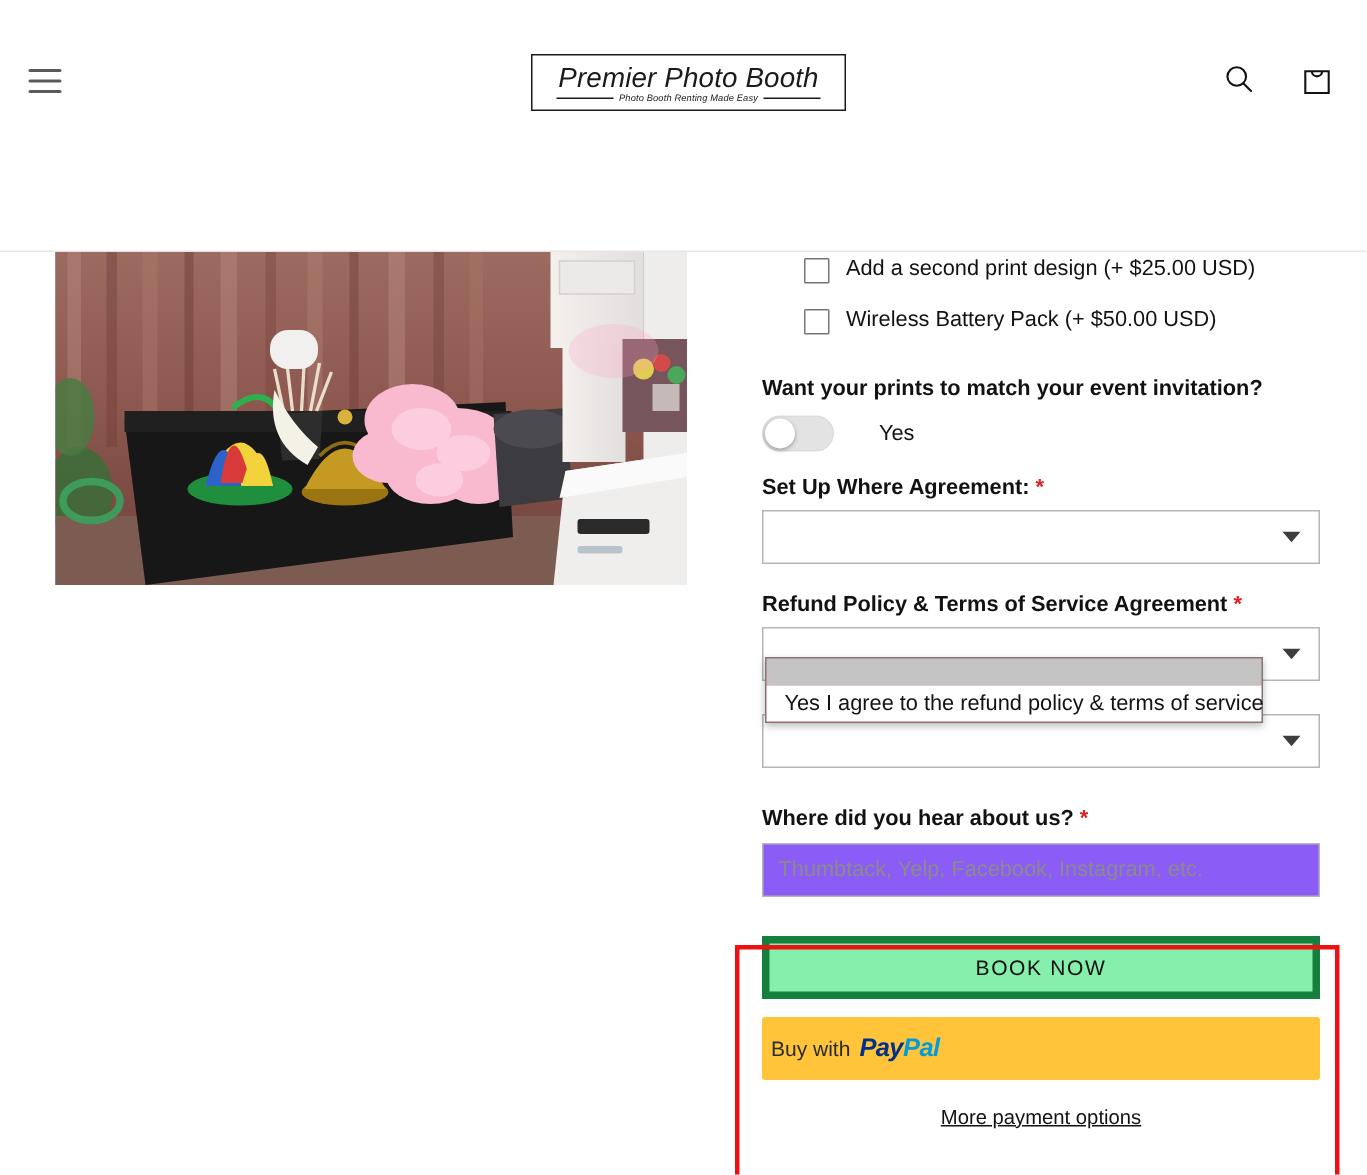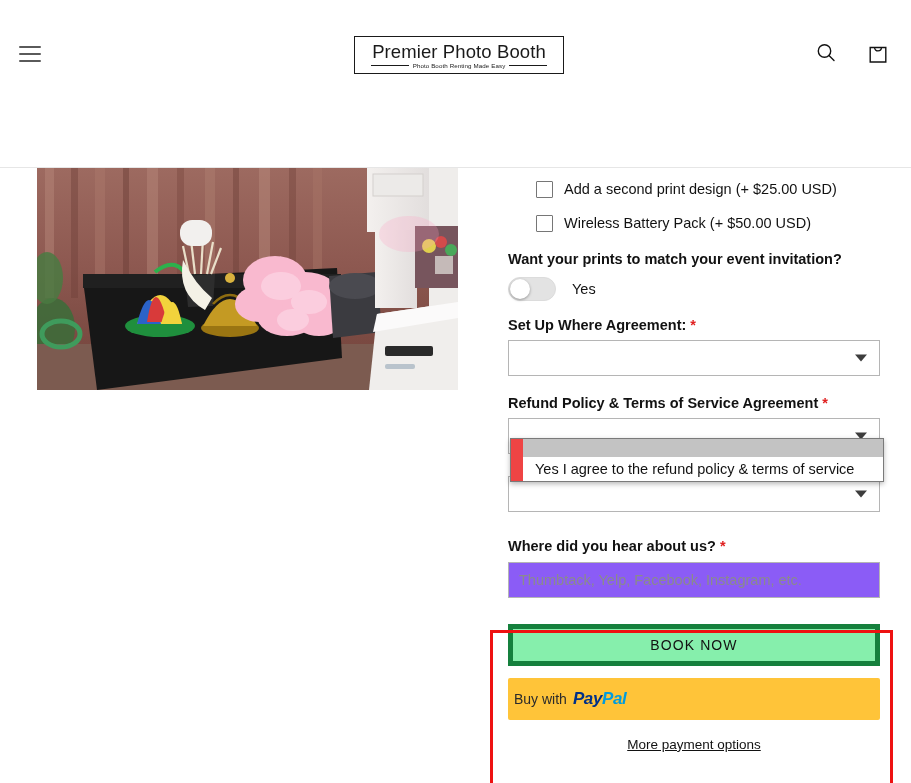--- a/index.html
+++ b/index.html
@@ -31,20 +31,21 @@
   .hamburger span { display: block; height: 2px; width: 22px; background: #5a5a5a; border-radius: 1px; }
 
   .logo-box {
     position: absolute; left: 354px; top: 36px;
     width: 210px; height: 38px;
     border: 1.5px solid #1a1a1a;
     background: #fff;
     display: flex; flex-direction: column;
     align-items: center; justify-content: center;
     padding-top: 1px;
+    font-style: italic;
   }
   .logo-title {
     font-size: 18.5px; font-weight: 400; color: #1a1a1a;
     letter-spacing: 0.1px; line-height: 1.05;
   }
   .logo-tagline-row {
     display: flex; align-items: center; gap: 4px; margin-top: 1px; width: 176px;
   }
   .logo-rule { flex: 1; height: 1px; background: #1a1a1a; }
   .logo-tagline {
@@ -67,38 +68,38 @@
   
   .product-form {
     position: absolute; left: 508px; top: 150px;
     width: 372px;
   }
   .addons-heading {
     font-size: 15px; font-weight: bold; color: #121212;
     margin: 0 0 4px 0; line-height: 1.2;
   }
   .checkbox-row {
-    display: flex; align-items: center; gap: 11px;
+    display: flex; align-items: flex-start; gap: 11px;
     margin: 0 0 0 0; height: 34px; padding-left: 28px;
   }
   .cbx {
     width: 17px; height: 17px; min-width: 17px;
     border: 1px solid #767676; background: #fff; border-radius: 1px;
     cursor: pointer;
   }
   .cbx-label { font-size: 14.5px; color: #121212; line-height: 1; }
 
   .field-label {
     font-size: 14.5px; font-weight: bold; color: #121212;
     margin: 10px 0 6px 0; line-height: 1.25;
   }
   .field-label.tight { margin-top: 12px; }
   .req { color: #e02020; font-weight: bold; }
 
-  .toggle-row { display: flex; align-items: center; gap: 16px; margin: 2px 0 0 0; height: 30px; }
+  .toggle-row { display: flex; align-items: center; gap: 30px; margin: 2px 0 0 0; height: 30px; }
   .toggle {
     width: 48px; height: 24px; border-radius: 12px; background: #e3e3e3;
     position: relative; cursor: pointer; border: 1px solid #dcdcdc;
   }
   .toggle .knob {
     position: absolute; left: 1px; top: 1px;
     width: 20px; height: 20px; border-radius: 50%;
     background: #ffffff; box-shadow: 0 1px 3px rgba(0,0,0,.35);
   }
   .toggle-text { font-size: 14.5px; color: #121212; }
@@ -130,26 +131,25 @@
     width: 403px; height: 158px;
     border: 3px solid #ee1111;
     background: transparent;
     pointer-events: none;
     z-index: 30;
   }
   .refund-group { position: relative; margin-top: 18px; }
 
   .dropdown-popup {
     position: absolute; left: 2px; top: 44px;
-    width: 374px;
+    width: 332px;
     border: 1px solid #7a7a7a;
     background: #ef4444;
     box-shadow: 0 2px 5px rgba(0,0,0,.28);
     z-index: 40;
-    padding-left: 12px;
   }
   .dd-option {
     font-size: 14.5px; color: #121212;
     padding: 0 12px; display: flex; align-items: center;
     cursor: pointer; white-space: nowrap;
   }
   .dd-option.empty { height: 18px; background: #c3c3c3; }
   .dd-option.selected-row { height: 24px; background: #ffffff; }
 
   

